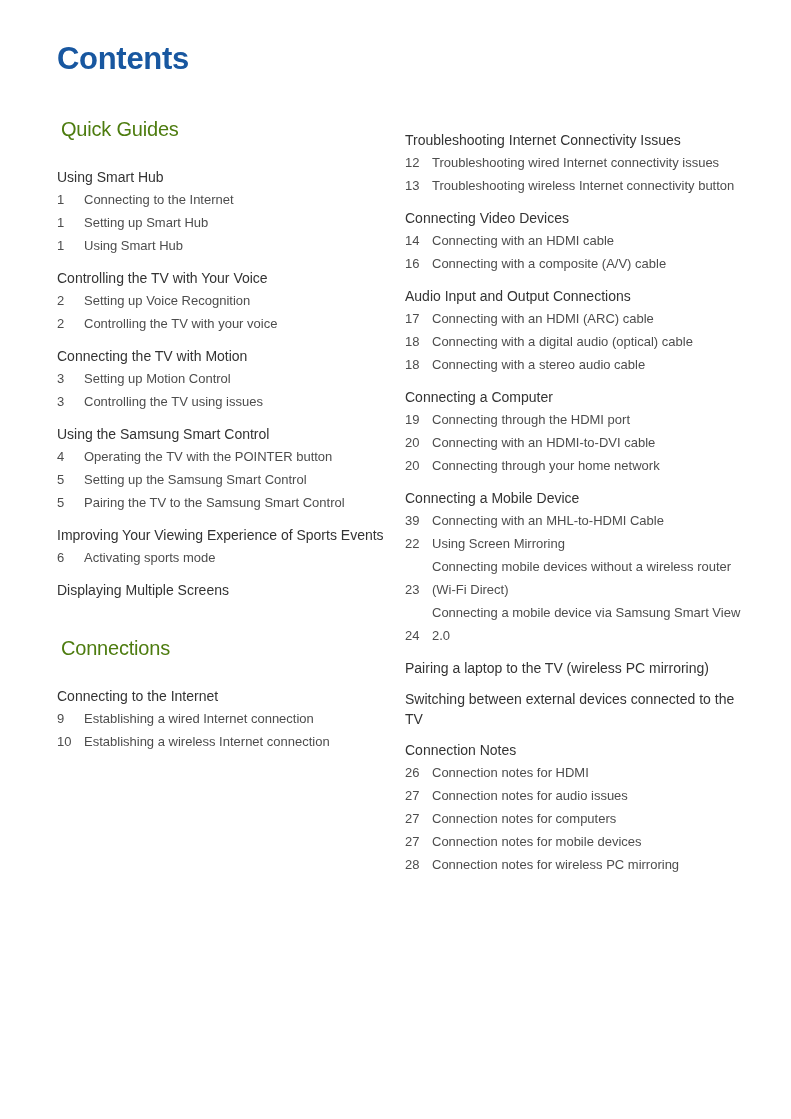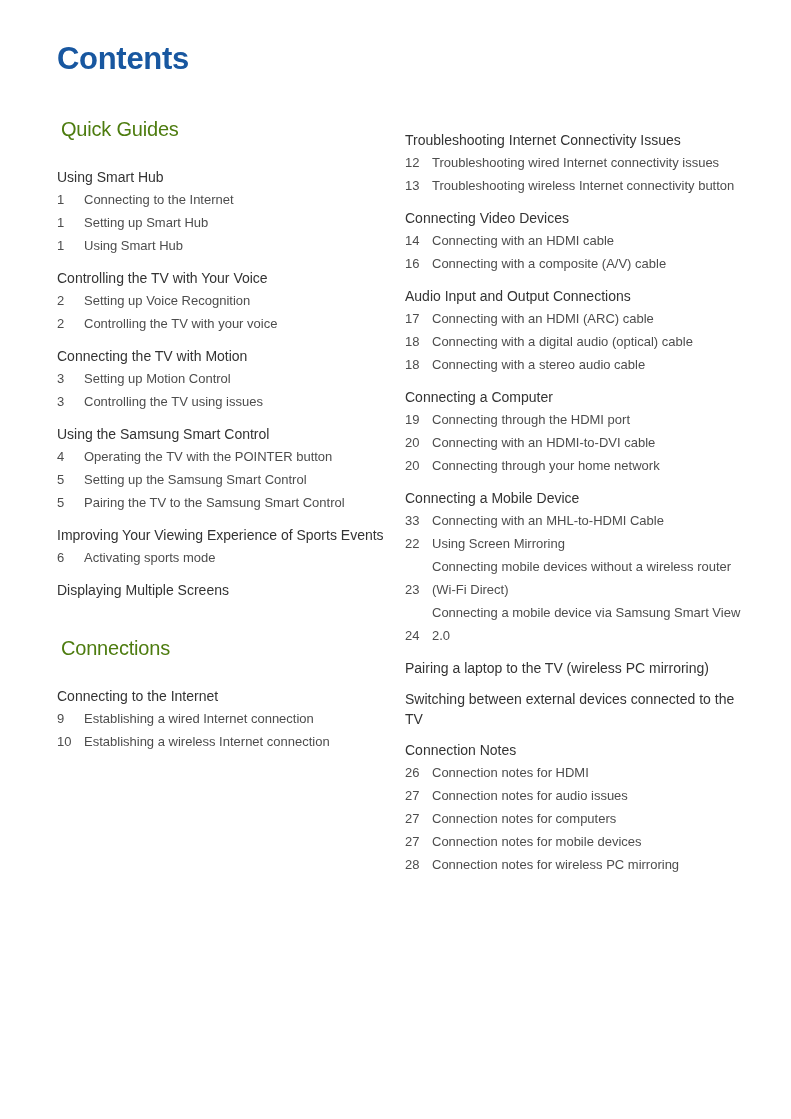--- a/index.html
+++ b/index.html
@@ -212,21 +212,21 @@
             <span class="label">Connecting with an HDMI-to-DVI cable</span>
           </div>
           <div class="toc-item">
             <span class="page-num">20</span>
             <span class="label">Connecting through your home network</span>
           </div>
         </div>
         <div class="group">
           <div class="group-title">Connecting a Mobile Device</div>
           <div class="toc-item">
-            <span class="page-num">33</span>
+            <span class="page-num">39</span>
             <span class="label">Connecting with an MHL-to-HDMI Cable</span>
           </div>
           <div class="toc-item">
             <span class="page-num">22</span>
             <span class="label">Using Screen Mirroring</span>
           </div>
           <div class="toc-item">
             <span class="page-num">23</span>
             <span class="label">Connecting mobile devices without a wireless router
 (Wi-Fi Direct)</span>

